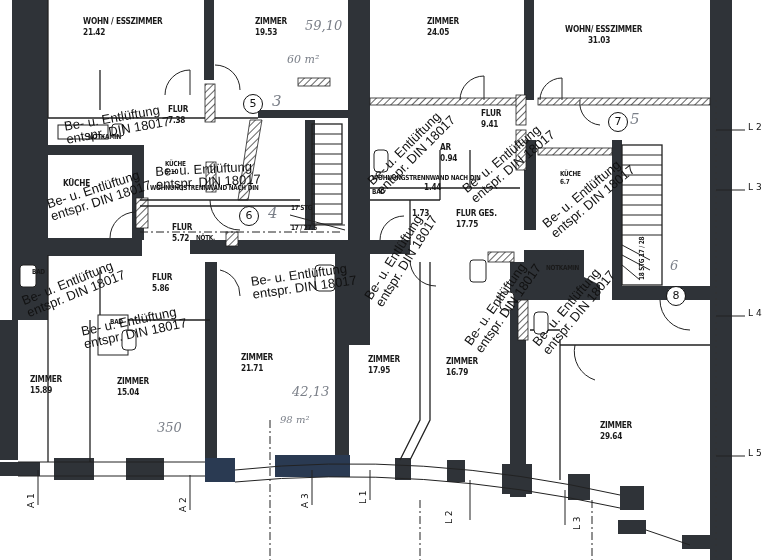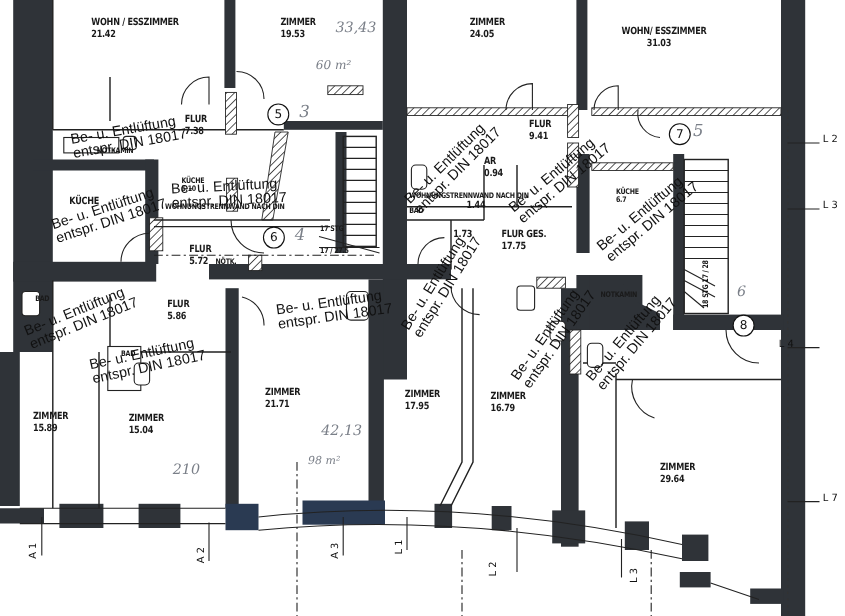--- a/index.html
+++ b/index.html
@@ -285,28 +285,28 @@
 
 <div class="circle-num" style="left:243px;top:94px;">5</div>
 <div class="hand" style="left:272px;top:92px;font-size:15px;">3</div>
 <div class="circle-num" style="left:239px;top:206px;">6</div>
 <div class="hand" style="left:268px;top:204px;font-size:15px;">4</div>
 <div class="circle-num" style="left:608px;top:112px;">7</div>
 <div class="hand" style="left:630px;top:110px;font-size:15px;">5</div>
 <div class="circle-num" style="left:666px;top:286px;">8</div>
 <div class="hand" style="left:670px;top:258px;font-size:13px;">6</div>
 
-<div class="hand" style="left:305px;top:18px;">33,43</div>
+<div class="hand" style="left:305px;top:18px;">59,10</div>
 <div class="hand" style="left:287px;top:53px;font-size:11px;">60 m²</div>
 <div class="hand" style="left:292px;top:384px;">42,13</div>
 <div class="hand" style="left:280px;top:414px;font-size:10px;">98 m²</div>
-<div class="hand" style="left:157px;top:420px;">210</div>
+<div class="hand" style="left:157px;top:420px;">350</div>
 
 <div class="axis" style="left:748px;top:122px;">L 2</div>
 <div class="axis" style="left:748px;top:182px;">L 3</div>
-<div class="axis" style="left:708px;top:308px;text-align:center;">L 4</div>
-<div class="axis" style="left:748px;top:448px;">L 7</div>
+<div class="axis" style="left:748px;top:308px;text-align:center;">L 4</div>
+<div class="axis" style="left:748px;top:448px;">L 5</div>
 <div class="axis vert" style="left:26px;top:508px;">A 1</div>
 <div class="axis vert" style="left:178px;top:512px;">A 2</div>
 <div class="axis vert" style="left:300px;top:508px;">A 3</div>
 <div class="axis vert" style="left:358px;top:504px;">L 1</div>
 <div class="axis vert" style="left:444px;top:524px;">L 2</div>
 <div class="axis vert" style="left:572px;top:530px;">L 3</div>
 
 </body></html>

